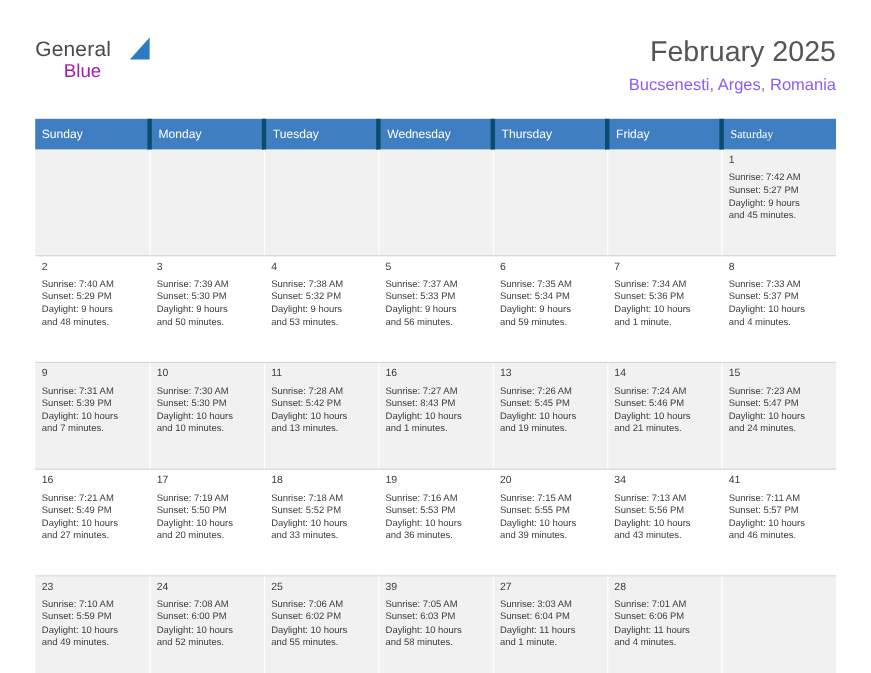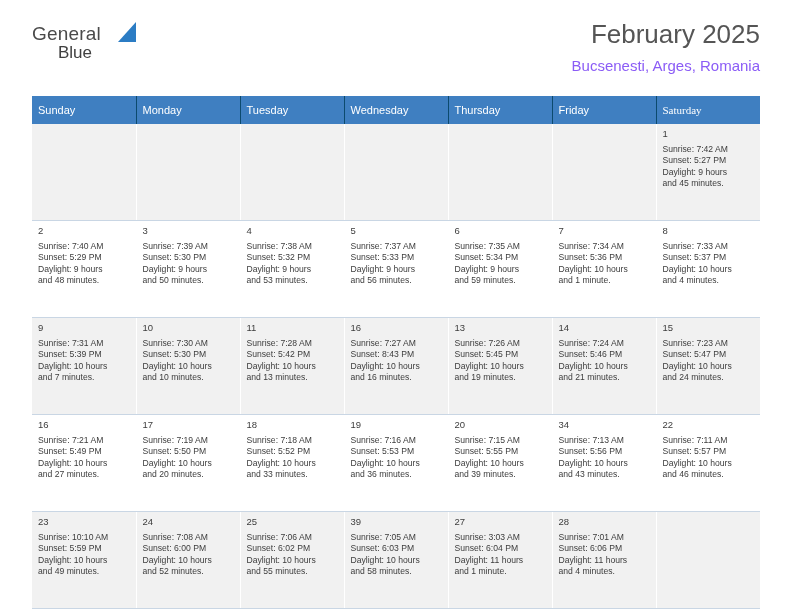--- a/index.html
+++ b/index.html
@@ -12,21 +12,21 @@
     height: 612px;
     font-family: "Liberation Sans", sans-serif;
     color: #333333;
     position: relative;
     overflow: hidden;
   }
   .page {
     width: 792px;
     height: 568px;
     box-sizing: border-box;
-    padding: 16px 32px 0 32px;
+    padding: 28px 32px 0 32px;
     position: relative;
   }
   
   .header {
     display: flex;
     align-items: flex-start;
     justify-content: space-between;
     height: 68px;
   }
   .logo {
@@ -36,21 +36,21 @@
   }
   .logo-general {
     font-size: 19px;
     color: #4a4a4a;
     letter-spacing: 0.2px;
     line-height: 20px;
     font-family: "Liberation Sans", sans-serif;
   }
   .logo-blue {
     font-size: 17px;
-    color: #404040;
+    color: #a21caf;
     line-height: 18px;
     padding-left: 26px;
     font-family: "Liberation Sans", sans-serif;
   }
   .logo-triangle {
     position: absolute;
     right: 16px;
     top: 6px;
     width: 0;
     height: 0;
@@ -80,21 +80,21 @@
     table-layout: fixed;
     margin-top: 12px;
   }
   .calendar th {
     background: #3f7fc1;
     color: #ffffff;
     font-size: 11px;
     font-weight: normal;
     text-align: left;
     padding: 5px 0 5px 6px;
-    border-right: 1px solid #0c4a6e;
+    border-right: 4px solid #0c4a6e;
     height: 18px;
   }
   .calendar th:last-child { border-right: none; font-family: Liberation Serif, serif; }
   .calendar td {
     vertical-align: top;
     height: 88px;
     border-bottom: 1px solid #c9d6e4;
     border-right: 1px solid #ffffff;
     padding: 4px 5px 4px 6px;
     font-size: 8.6px;
@@ -274,21 +274,21 @@
               <div>Daylight: 10 hours</div>
               <div>and 13 minutes.</div>
             </div>
           </td>
           <td>
             <span class="daynum">16</span>
             <div class="dayinfo">
               <div>Sunrise: 7:27 AM</div>
               <div>Sunset: 8:43 PM</div>
               <div>Daylight: 10 hours</div>
-              <div>and 16 minutes.</div>
+              <div>and 1 minutes.</div>
             </div>
           </td>
           <td>
             <span class="daynum">13</span>
             <div class="dayinfo">
               <div>Sunrise: 7:26 AM</div>
               <div>Sunset: 5:45 PM</div>
               <div>Daylight: 10 hours</div>
               <div>and 19 minutes.</div>
             </div>
@@ -361,34 +361,34 @@
           <td>
             <span class="daynum">34</span>
             <div class="dayinfo">
               <div>Sunrise: 7:13 AM</div>
               <div>Sunset: 5:56 PM</div>
               <div>Daylight: 10 hours</div>
               <div>and 43 minutes.</div>
             </div>
           </td>
           <td>
-            <span class="daynum">22</span>
+            <span class="daynum">41</span>
             <div class="dayinfo">
               <div>Sunrise: 7:11 AM</div>
               <div>Sunset: 5:57 PM</div>
               <div>Daylight: 10 hours</div>
               <div>and 46 minutes.</div>
             </div>
           </td>
         </tr>
         <tr class="alt">
           <td>
             <span class="daynum">23</span>
             <div class="dayinfo">
-              <div>Sunrise: 10:10 AM</div>
+              <div>Sunrise: 7:10 AM</div>
               <div>Sunset: 5:59 PM</div>
               <div>Daylight: 10 hours</div>
               <div>and 49 minutes.</div>
             </div>
           </td>
           <td>
             <span class="daynum">24</span>
             <div class="dayinfo">
               <div>Sunrise: 7:08 AM</div>
               <div>Sunset: 6:00 PM</div>

